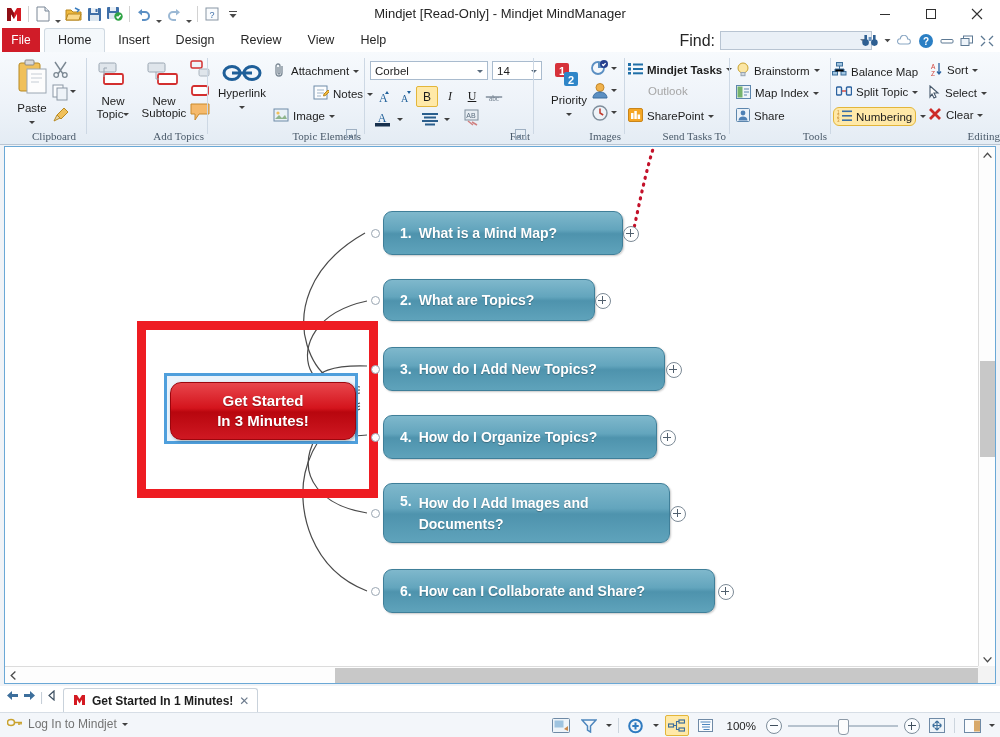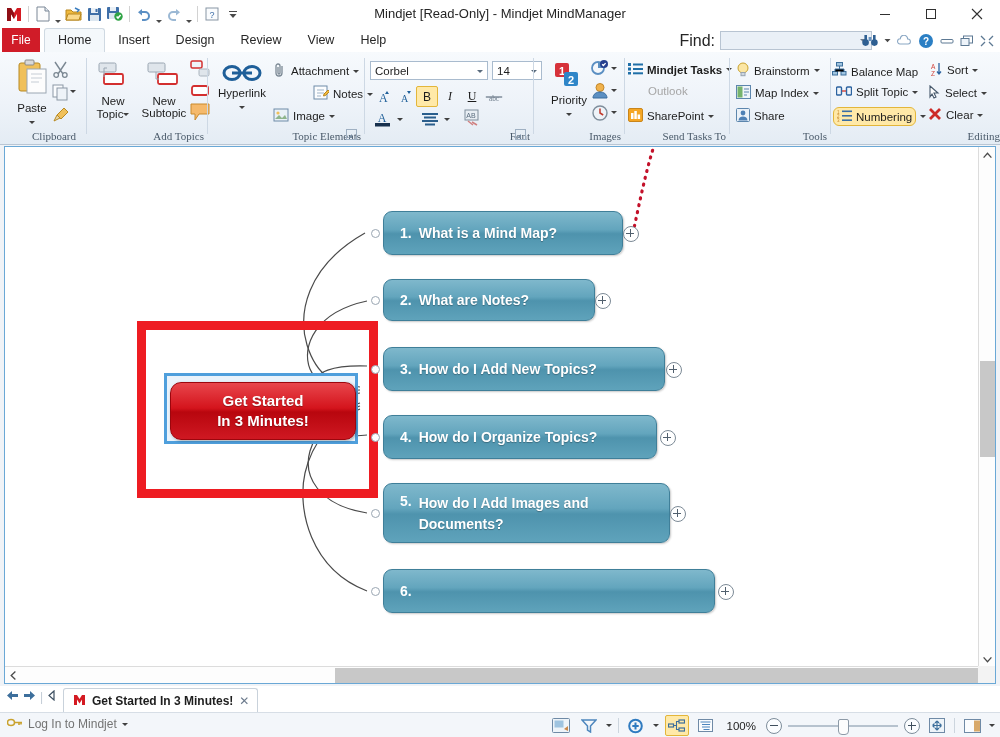--- a/index.html
+++ b/index.html
@@ -653,21 +653,21 @@
 
       <div class="topic" style="left:378px;top:64px;width:240px;height:44px;">
         <span class="num">1.</span>
         <span class="txt">What is a Mind Map?</span>
       </div>
       <div class="lilcirc" style="left:366px;top:82px;"></div>
       <div class="plus" style="left:618px;top:79px;"></div>
 
       <div class="topic" style="left:378px;top:132px;width:212px;height:42px;">
         <span class="num">2.</span>
-        <span class="txt">What are Notes?</span>
+        <span class="txt">What are Topics?</span>
       </div>
       <div class="lilcirc" style="left:366px;top:149px;"></div>
       <div class="plus" style="left:590px;top:146px;"></div>
 
       <div class="topic" style="left:378px;top:200px;width:282px;height:44px;">
         <span class="num">3.</span>
         <span class="txt">How do I Add New Topics?</span>
       </div>
       <div class="lilcirc" style="left:366px;top:218px;"></div>
       <div class="plus" style="left:661px;top:215px;"></div>
@@ -683,20 +683,21 @@
         <span style="display:flex;align-items:flex-start;">
           <span class="num">5.</span>
           <span class="txt" style="line-height:21px;max-width:236px;">How do I Add Images and Documents?</span>
         </span>
       </div>
       <div class="lilcirc" style="left:366px;top:362px;"></div>
       <div class="plus" style="left:665px;top:359px;"></div>
 
       <div class="topic" style="left:378px;top:422px;width:332px;height:44px;">
         <span class="num">6.</span>
+        <span class="txt">How can I Collaborate and Share?</span>
       </div>
       <div class="lilcirc" style="left:366px;top:440px;"></div>
       <div class="plus" style="left:713px;top:437px;"></div>
     </div>
 
     <div class="vscroll">
       <div class="vs-up">
         <svg width="9" height="7" viewBox="0 0 9 7">
             <path d="M0.6 5.6L4.5 1.2 8.4 5.6" fill="none" stroke="#4a4a4a" stroke-width="1.3"></path>
           </svg>
@@ -738,21 +739,21 @@
             <path d="M7 1L2 5.5 7 10z" fill="none" stroke="#3d4f61" stroke-width="1.2"></path>
           </svg>
       </span>
     </div>
     <div class="doctab">
       <span>
         <svg width="13" height="12" viewBox="0 0 13 12">
             <path d="M1 1h3l2.5 4L9 1h3v10H9V5.5L6.5 9.5 4 5.5V11H1z" fill="#d41a22"></path>
           </svg>
       </span>
-      <span>Get Started In 3 Minutes!</span>
+      <span>Get Started In 1 Minutes!</span>
       <span class="x">✕</span>
     </div>
   </div>
 
   <div class="statusbar">
     <div class="login">
       <span>
         <svg width="16" height="11" viewBox="0 0 16 11">
             <ellipse cx="4" cy="5.5" rx="3.5" ry="3" fill="none" stroke="#c9a22e" stroke-width="1.6"></ellipse>
             <path d="M7.5 5.5H15M12 5.5v2.5M14 5.5v2" stroke="#c9a22e" stroke-width="1.6"></path>

